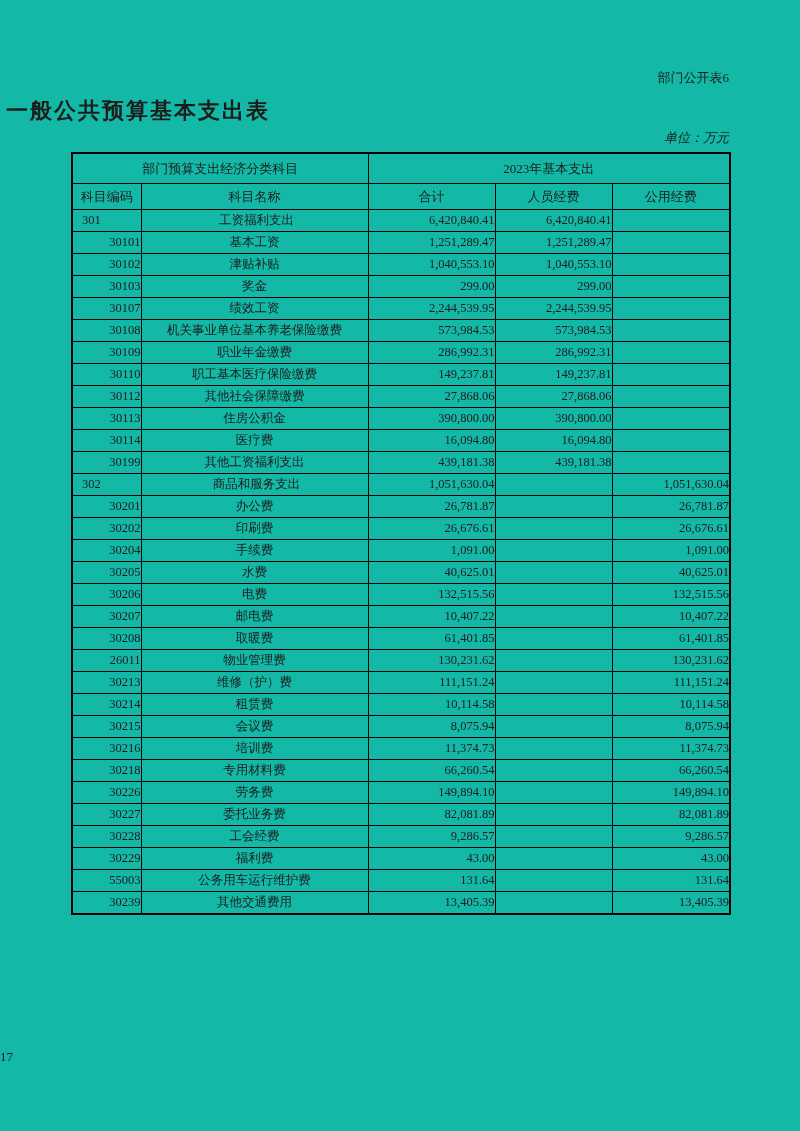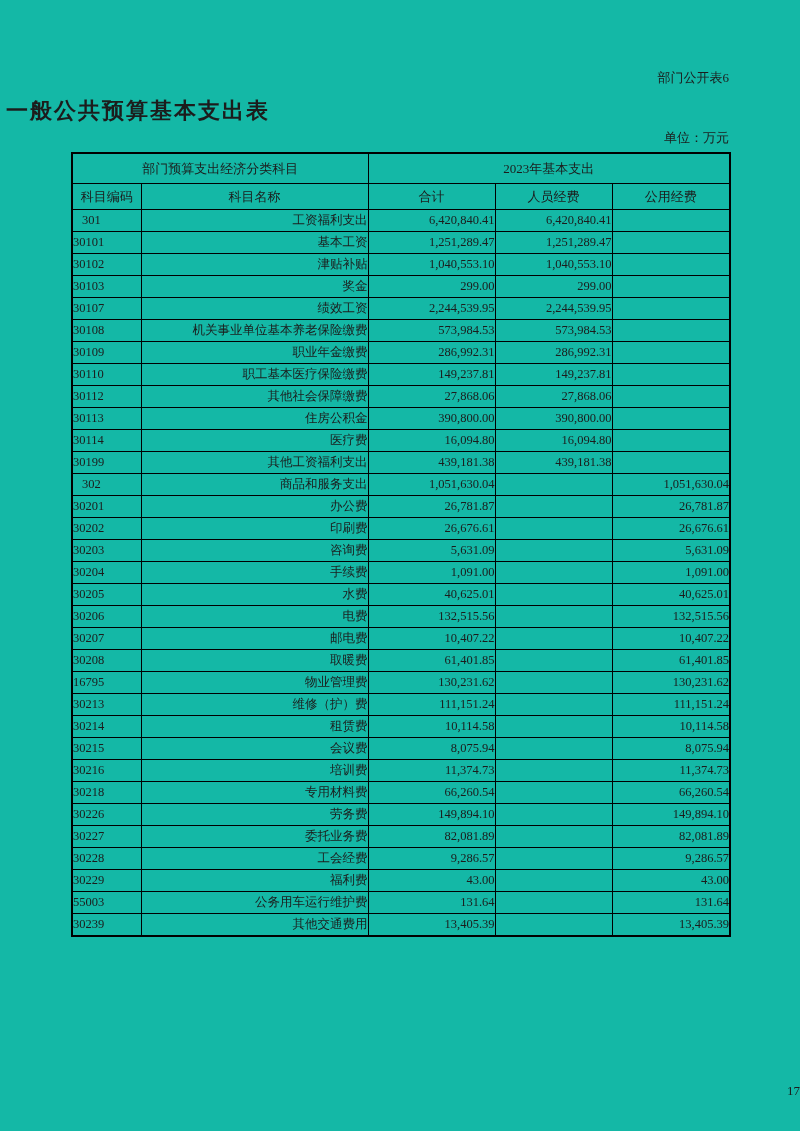--- a/index.html
+++ b/index.html
@@ -31,20 +31,21 @@
     font-size: 22px;
     letter-spacing: 2px;
     line-height: 30px;
   }
   .unit-note {
     position: absolute;
     top: 130px;
     right: 71px;
     font-size: 13px;
     line-height: 16px;
+    font-style: italic;
   }
   table.budget-table {
     position: absolute;
     top: 152px;
     left: 71px;
     width: 658px;
     border-collapse: collapse;
     table-layout: fixed;
     border: 2px solid #000;
     font-family: Liberation Serif, serif;
@@ -60,31 +61,31 @@
   table.budget-table thead th {
     text-align: center;
     font-size: 13px;
   }
   table.budget-table thead tr.group-row th { height: 29px; }
   table.budget-table thead tr.col-row th { height: 25px; }
   table.budget-table tbody td {
     height: 21px;
     font-size: 12.5px;
   }
-  td.cell-code { text-align: left; }
+  td.cell-code { text-align: right; }
   tr.parent-row td.cell-code { text-align: left; padding-left: 9px; }
-  td.cell-name { text-align: right; padding-left: 26px; }
+  td.cell-name { text-align: center; padding-left: 26px; }
   tr.parent-row td.cell-name { padding-left: 4px; }
   td.cell-num { text-align: right; padding-right: 9px; }
   .page-number {
     position: absolute;
-    top: 1083px;
+    top: 1049px;
     left: 0;
     width: 100%;
-    text-align: right;
+    text-align: left;
     font-size: 13px;
   }
 </style>
 </head>
 <body>
 
 <div class="page">
 
   <div class="doc-label">部门公开表6</div>
 
@@ -213,27 +214,20 @@
           <td class="cell-num">26,781.87</td>
         </tr>
         <tr>
           <td class="cell-code">30202</td>
           <td class="cell-name">印刷费</td>
           <td class="cell-num">26,676.61</td>
           <td class="cell-num"></td>
           <td class="cell-num">26,676.61</td>
         </tr>
         <tr>
-          <td class="cell-code">30203</td>
-          <td class="cell-name">咨询费</td>
-          <td class="cell-num">5,631.09</td>
-          <td class="cell-num"></td>
-          <td class="cell-num">5,631.09</td>
-        </tr>
-        <tr>
           <td class="cell-code">30204</td>
           <td class="cell-name">手续费</td>
           <td class="cell-num">1,091.00</td>
           <td class="cell-num"></td>
           <td class="cell-num">1,091.00</td>
         </tr>
         <tr>
           <td class="cell-code">30205</td>
           <td class="cell-name">水费</td>
           <td class="cell-num">40,625.01</td>
@@ -255,21 +249,21 @@
           <td class="cell-num">10,407.22</td>
         </tr>
         <tr>
           <td class="cell-code">30208</td>
           <td class="cell-name">取暖费</td>
           <td class="cell-num">61,401.85</td>
           <td class="cell-num"></td>
           <td class="cell-num">61,401.85</td>
         </tr>
         <tr>
-          <td class="cell-code">16795</td>
+          <td class="cell-code">26011</td>
           <td class="cell-name">物业管理费</td>
           <td class="cell-num">130,231.62</td>
           <td class="cell-num"></td>
           <td class="cell-num">130,231.62</td>
         </tr>
         <tr>
           <td class="cell-code">30213</td>
           <td class="cell-name">维修（护）费</td>
           <td class="cell-num">111,151.24</td>
           <td class="cell-num"></td>

